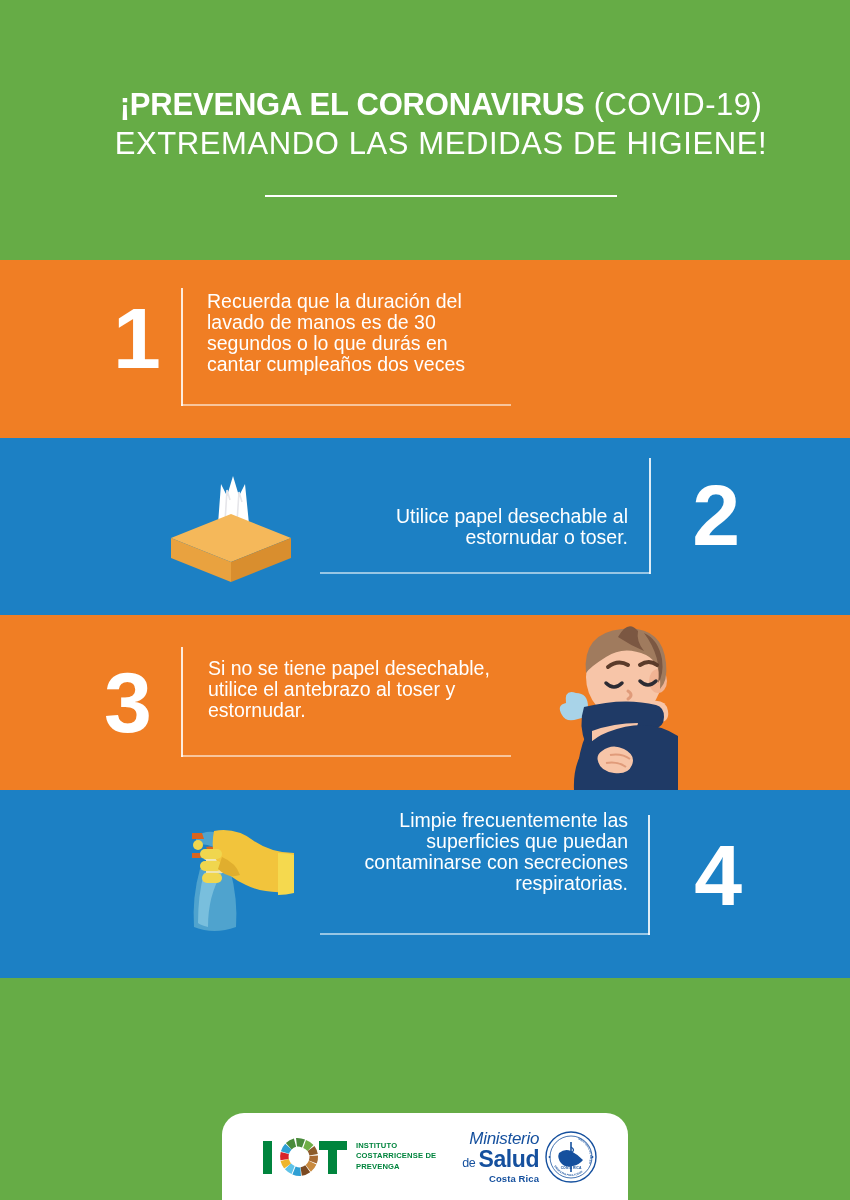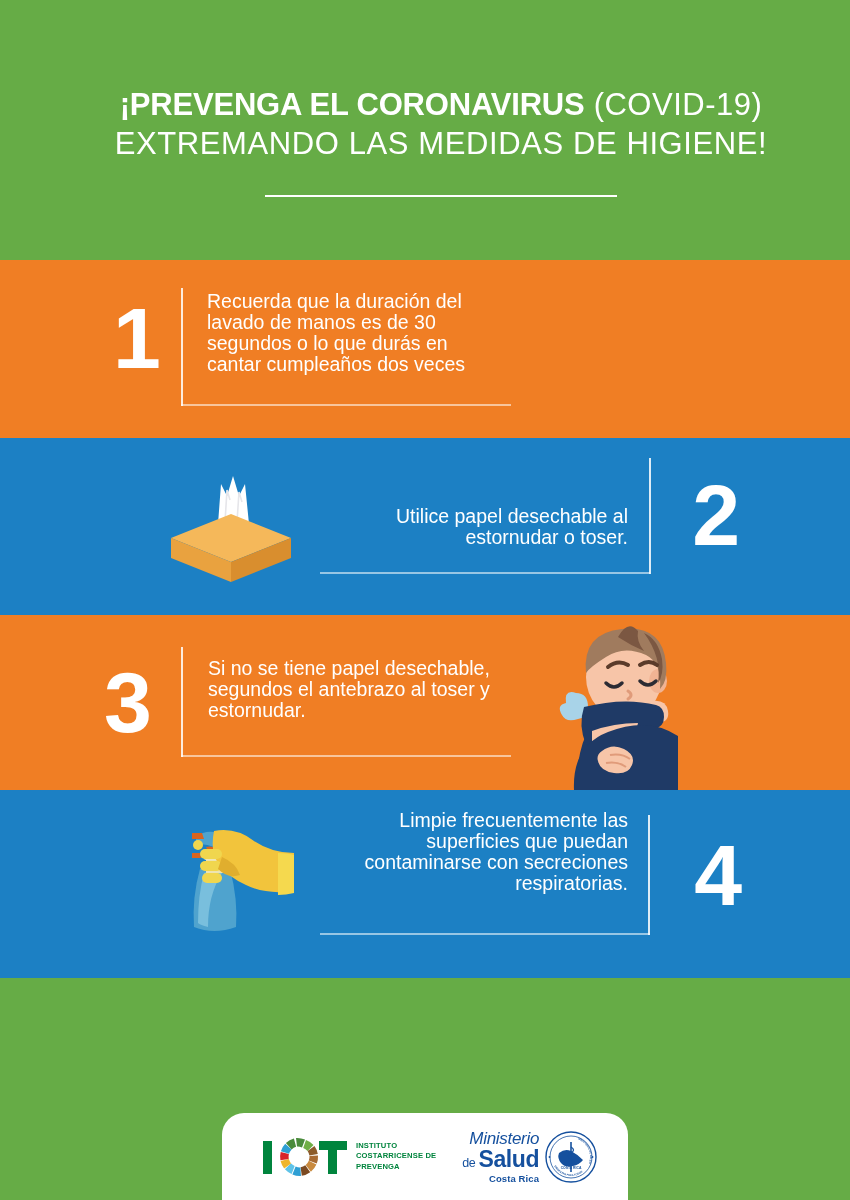--- a/index.html
+++ b/index.html
@@ -255,21 +255,21 @@
         </svg>
       </div>
     </div>
   </div>
 
   <div class="band band-3">
     <div class="band-inner">
       <div class="step-num" style="left:104px; top:44px;">3</div>
       <div class="rule-v" style="left:181px; top:32px; height:110px;"></div>
       <div class="rule-h" style="left:181px; top:140px; width:330px;"></div>
-      <div class="step-text" style="left:208px; top:43px; width:320px;">Si no se tiene papel desechable, segundos el antebrazo al toser y estornudar.</div>
+      <div class="step-text" style="left:208px; top:43px; width:320px;">Si no se tiene papel desechable, utilice el antebrazo al toser y estornudar.</div>
 
       <div class="art" style="left:548px; top:0px;">
         <svg width="146" height="175" viewBox="0 0 146 175" style="display:block;">
 
           <path d="M28 78 q-12 -4 -10 10 q-10 2 -4 12 q4 8 16 4 q10 -2 10 -12 q0 -14 -12 -14 z" fill="#A8D3E8"></path>
 
           <path d="M30 150 q6 -48 40 -62 l20 14 q-28 14 -30 48 z" fill="#1F3A66"></path>
 
           <ellipse cx="76" cy="62" rx="38" ry="42" fill="#F7C5A8"></ellipse>
 

